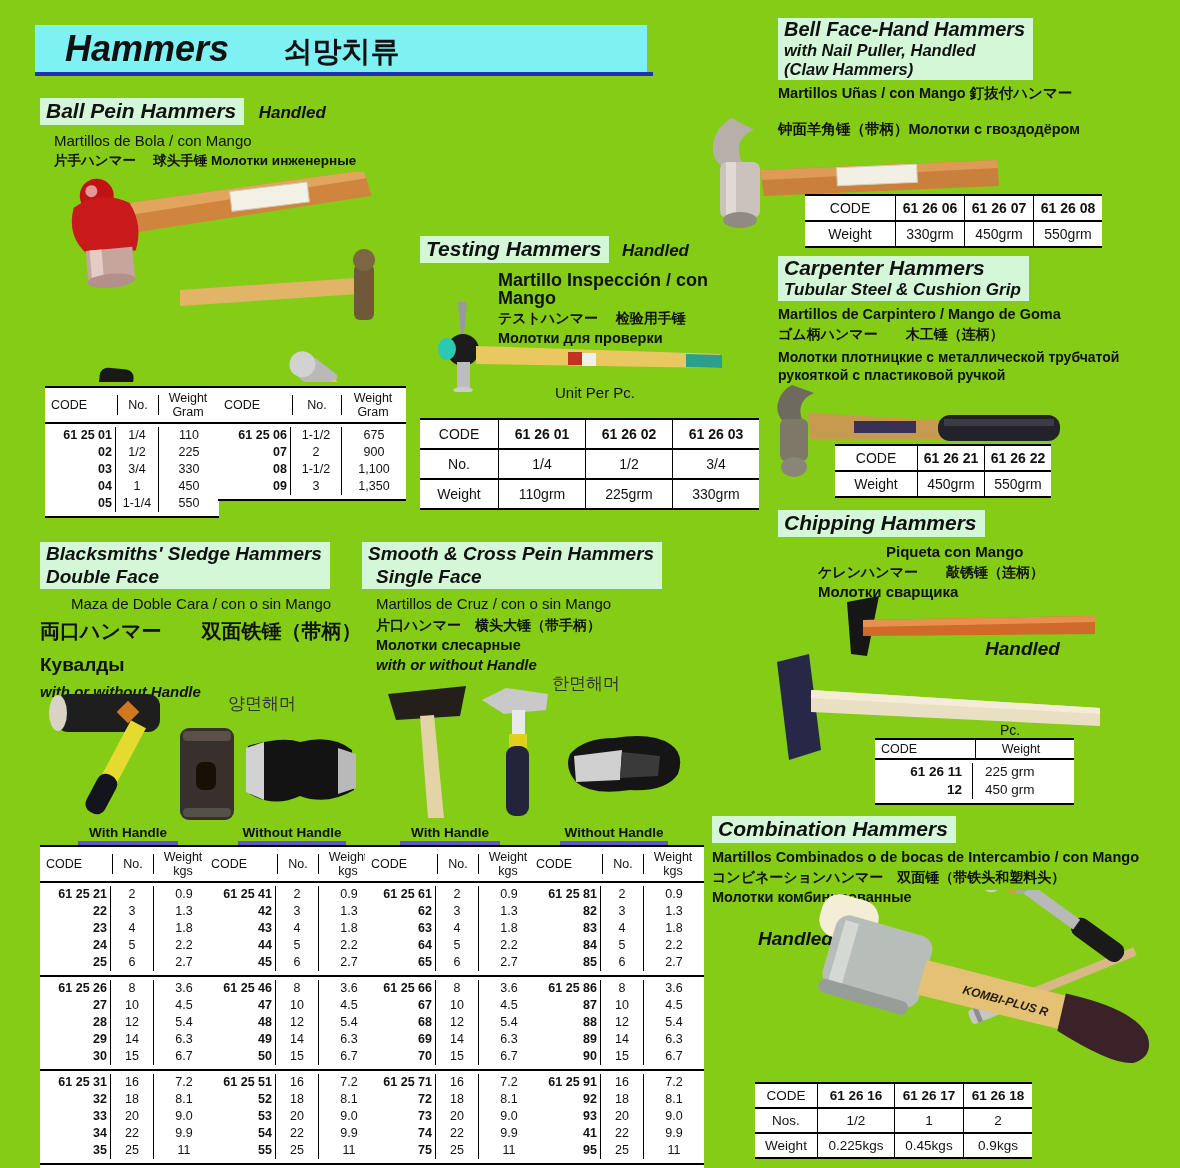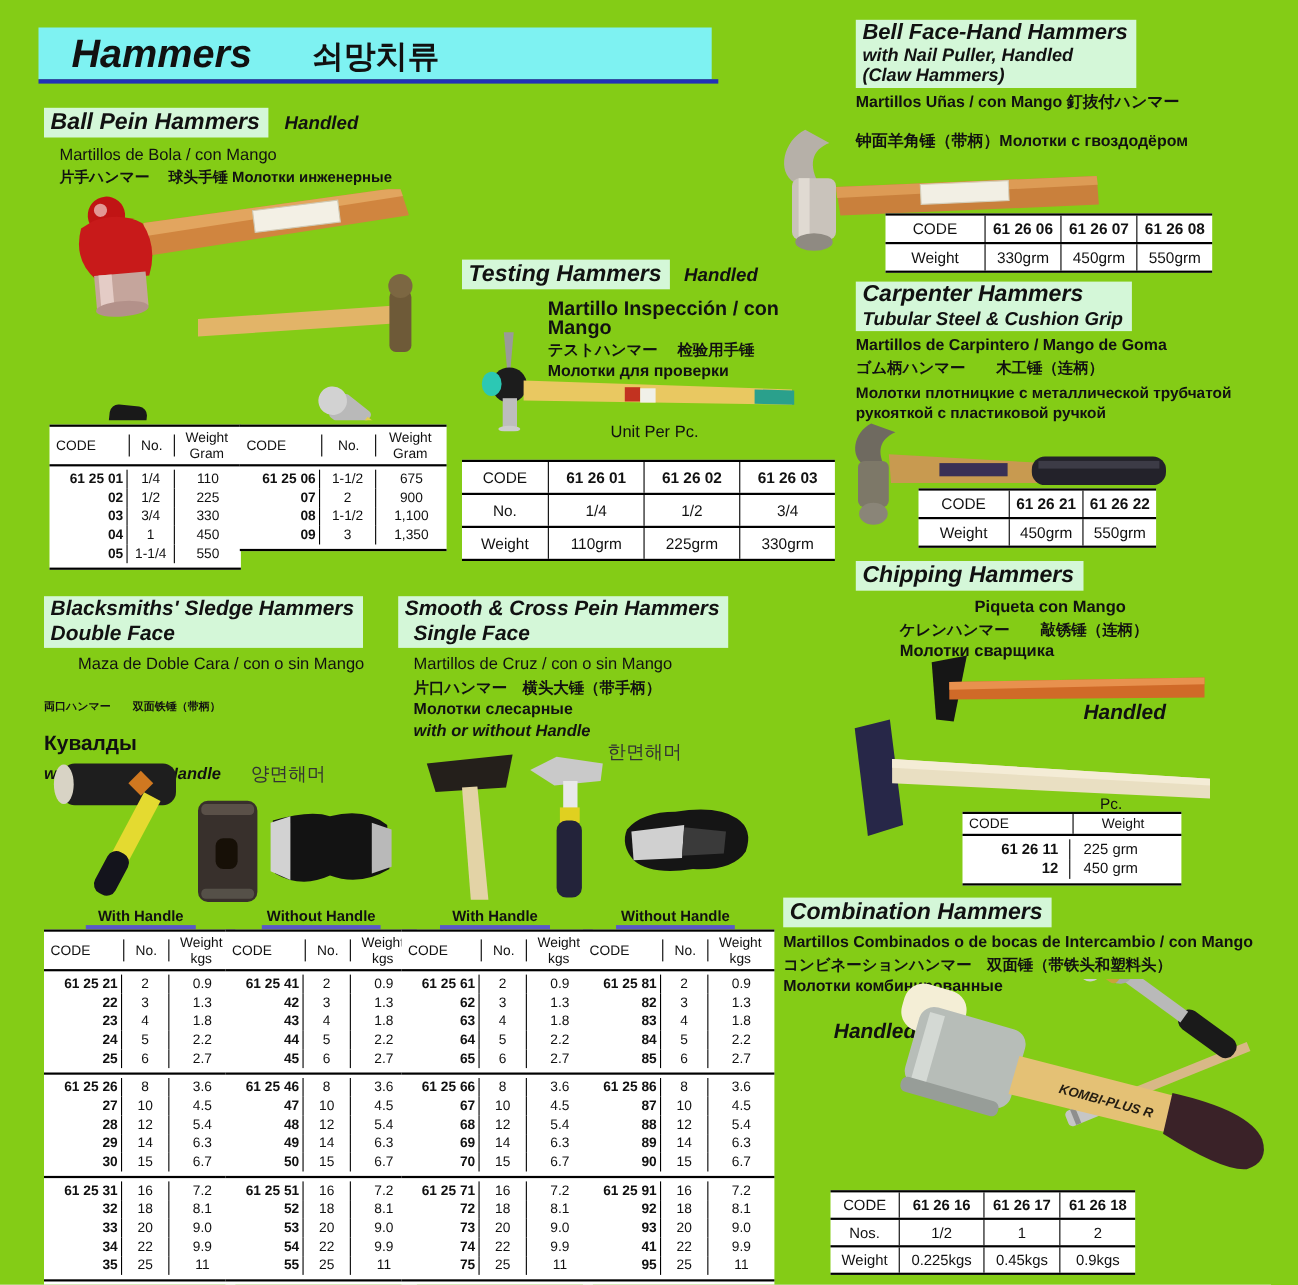--- a/index.html
+++ b/index.html
@@ -332,21 +332,21 @@
         </div>
       </div>
   </div>
 
   <div class="abs" style="left:40px;top:542px;width:330px;">
     <div class="hl2">
       <div class="ti" style="font-size:19px;line-height:24px;">Blacksmiths' Sledge Hammers</div>
       <div class="ti" style="font-size:19px;line-height:22px;">Double Face</div>
     </div>
     <div class="sub" style="margin-top:5px;margin-left:31px;">Maza de Doble Cara / con o sin Mango</div>
-    <div class="sub-s" style="font-size:10px;margin-top:20px;">両口ハンマー　　双面铁锤（带柄）</div>
+    <div class="sub-s" style="font-size:20px;margin-top:8px;">両口ハンマー　　双面铁锤（带柄）</div>
     <div class="sub-s" style="font-size:19px;margin-top:16px;">Кувалды</div>
     <div class="ti" style="font-size:15px;margin-top:9px;">with or without Handle</div>
   </div>
 
   <svg class="abs" style="left:42px;top:684px;" width="322" height="138" viewBox="0 0 322 138">
     <g>
       <rect x="14" y="10" width="104" height="38" rx="12" fill="#1e1e1e"></rect>
       <ellipse cx="16" cy="29" rx="9" ry="18" fill="#d8d3c5"></ellipse>
       <rect x="78" y="20" width="16" height="16" fill="#d07820" transform="rotate(45 86 28)"></rect>
       <g transform="rotate(28 96 40)">

